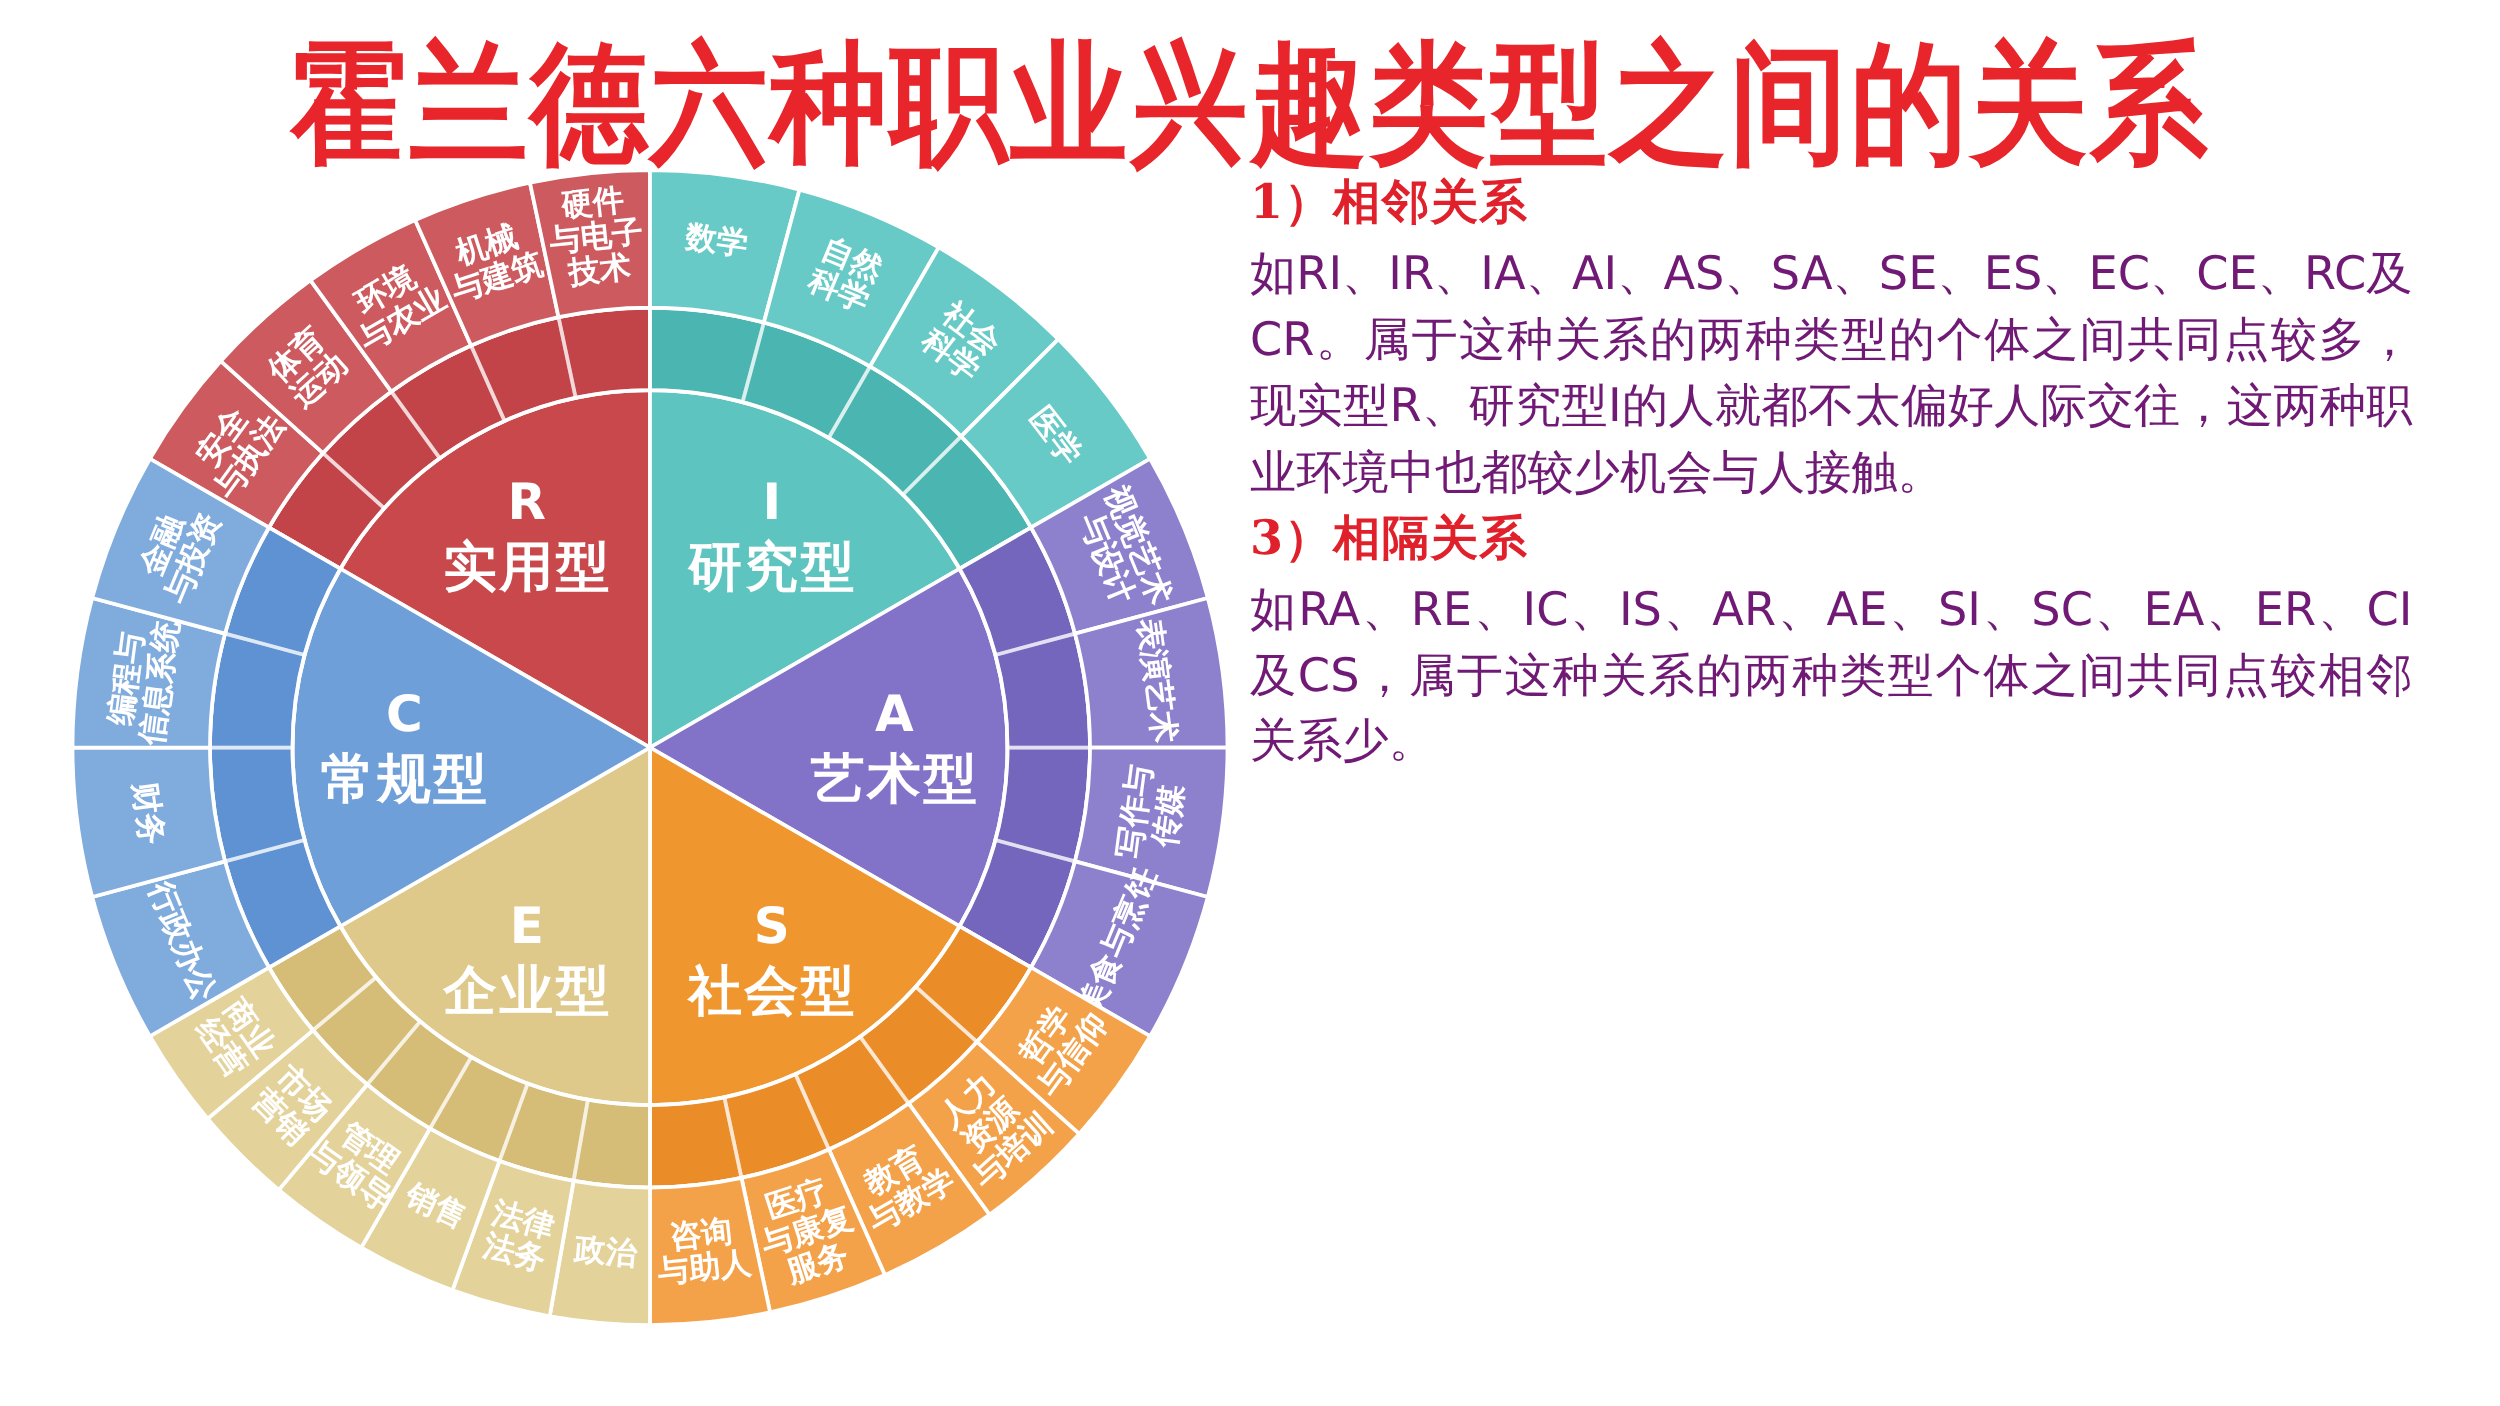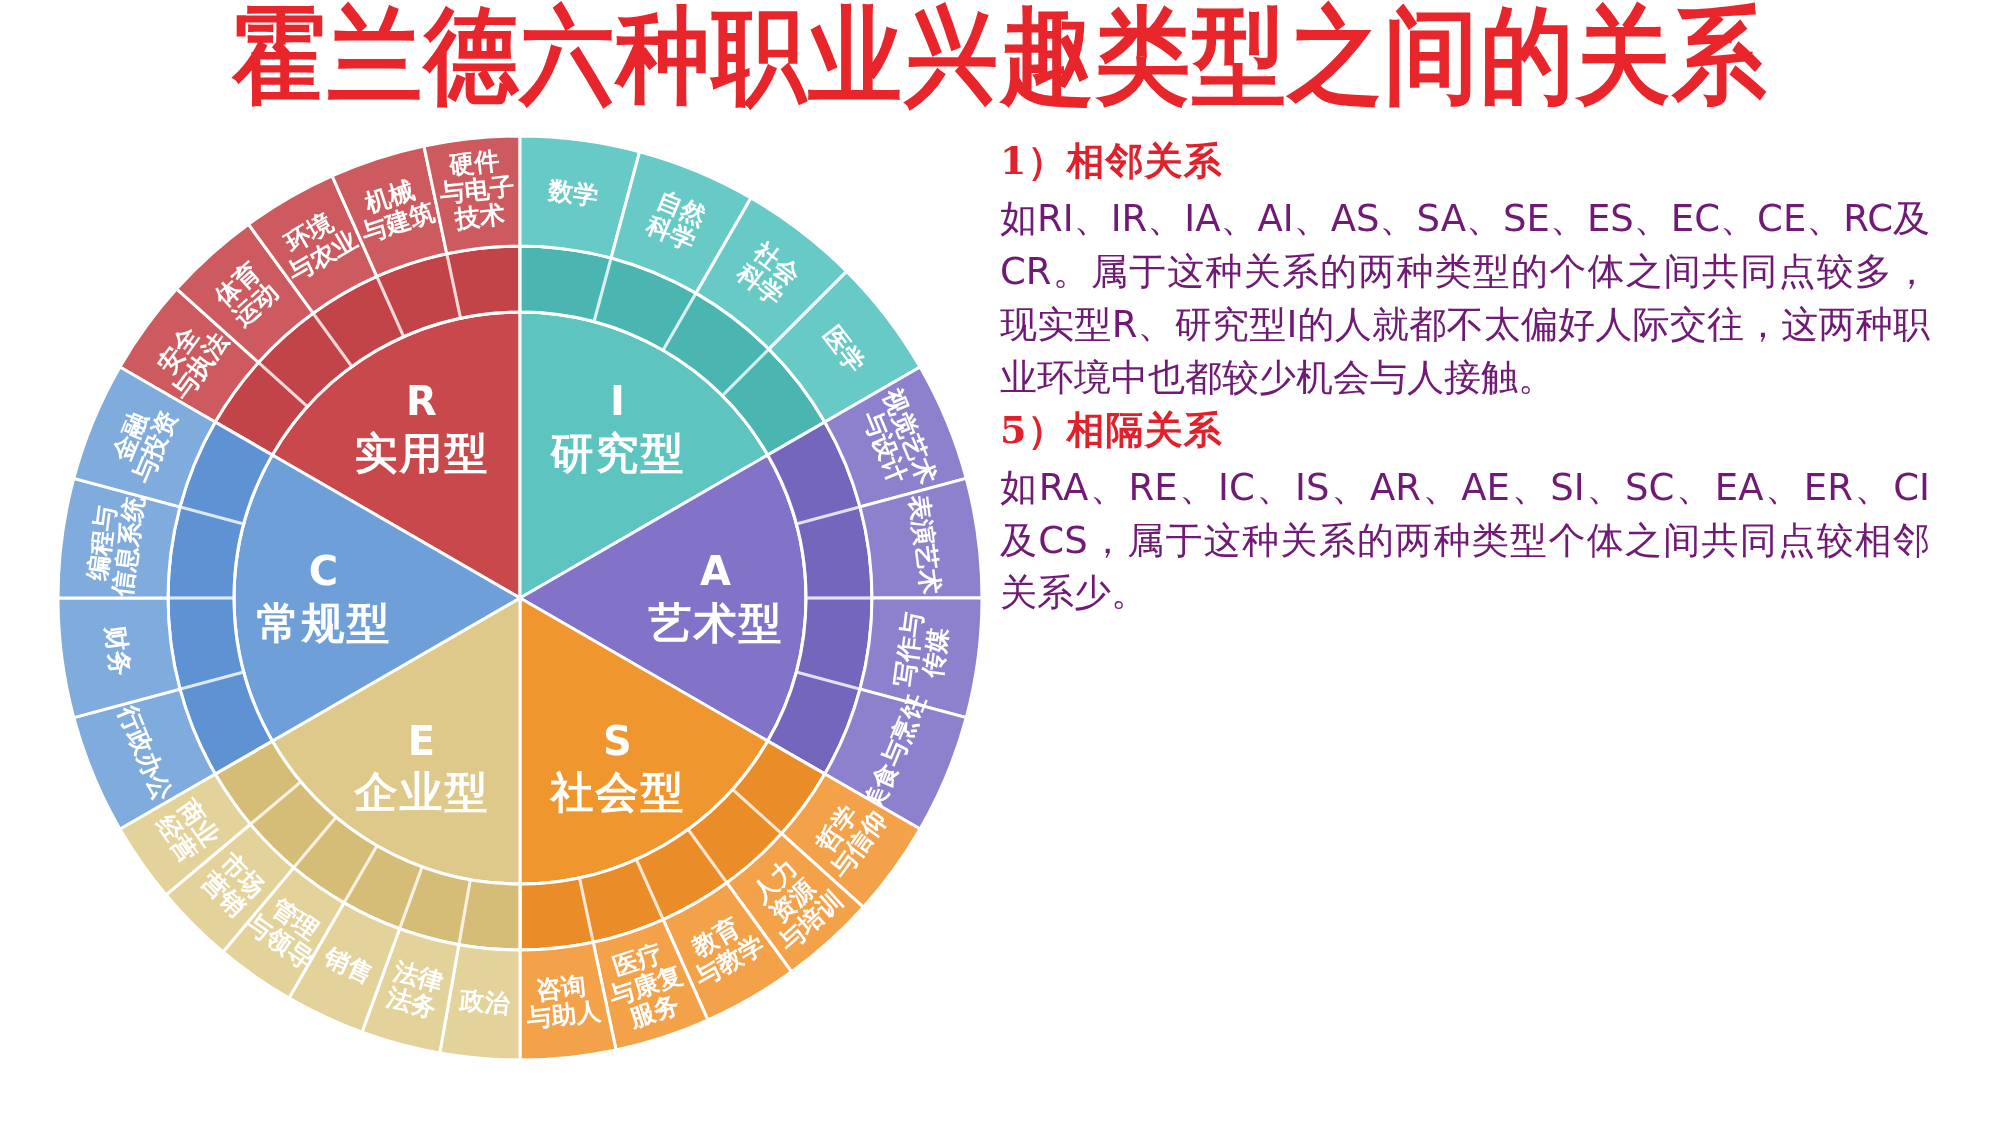--- a/index.html
+++ b/index.html
@@ -6,21 +6,21 @@
   body{
     width:2000px;height:1125px;
     background:#ffffff;
     font-family:"Liberation Sans","DejaVu Sans",sans-serif;
     overflow:hidden;
     position:relative;
   }
   #title-bar{
     width:100%;
     text-align:center;
-    padding-top:4px;
+    padding-top:32px;
     height:118px;
     box-sizing:border-box;
   }
   #main-title{
     font-family:"DejaVu Sans","Liberation Sans",sans-serif;
     font-size:94px;
     font-weight:bold;
     color:#e8252b;
     letter-spacing:2px;
     line-height:1.0;
@@ -217,20 +217,20 @@
         </g>
       </svg>
   </div>
 
   <div id="side-panel">
     <div>
       <h2 class="sec-head">1）相邻关系</h2>
       <p class="sec-body">如RI、IR、IA、AI、AS、SA、SE、ES、EC、CE、RC及CR。属于这种关系的两种类型的个体之间共同点较多，现实型R、研究型I的人就都不太偏好人际交往，这两种职业环境中也都较少机会与人接触。</p>
     </div>
     <div>
-      <h2 class="sec-head">5）相隔关系</h2>
+      <h2 class="sec-head">3）相隔关系</h2>
       <p class="sec-body">如RA、RE、IC、IS、AR、AE、SI、SC、EA、ER、CI及CS，属于这种关系的两种类型个体之间共同点较相邻关系少。</p>
     </div>
     <div>
     </div>
   </div>
 
 </div>
 
 </body></html>

